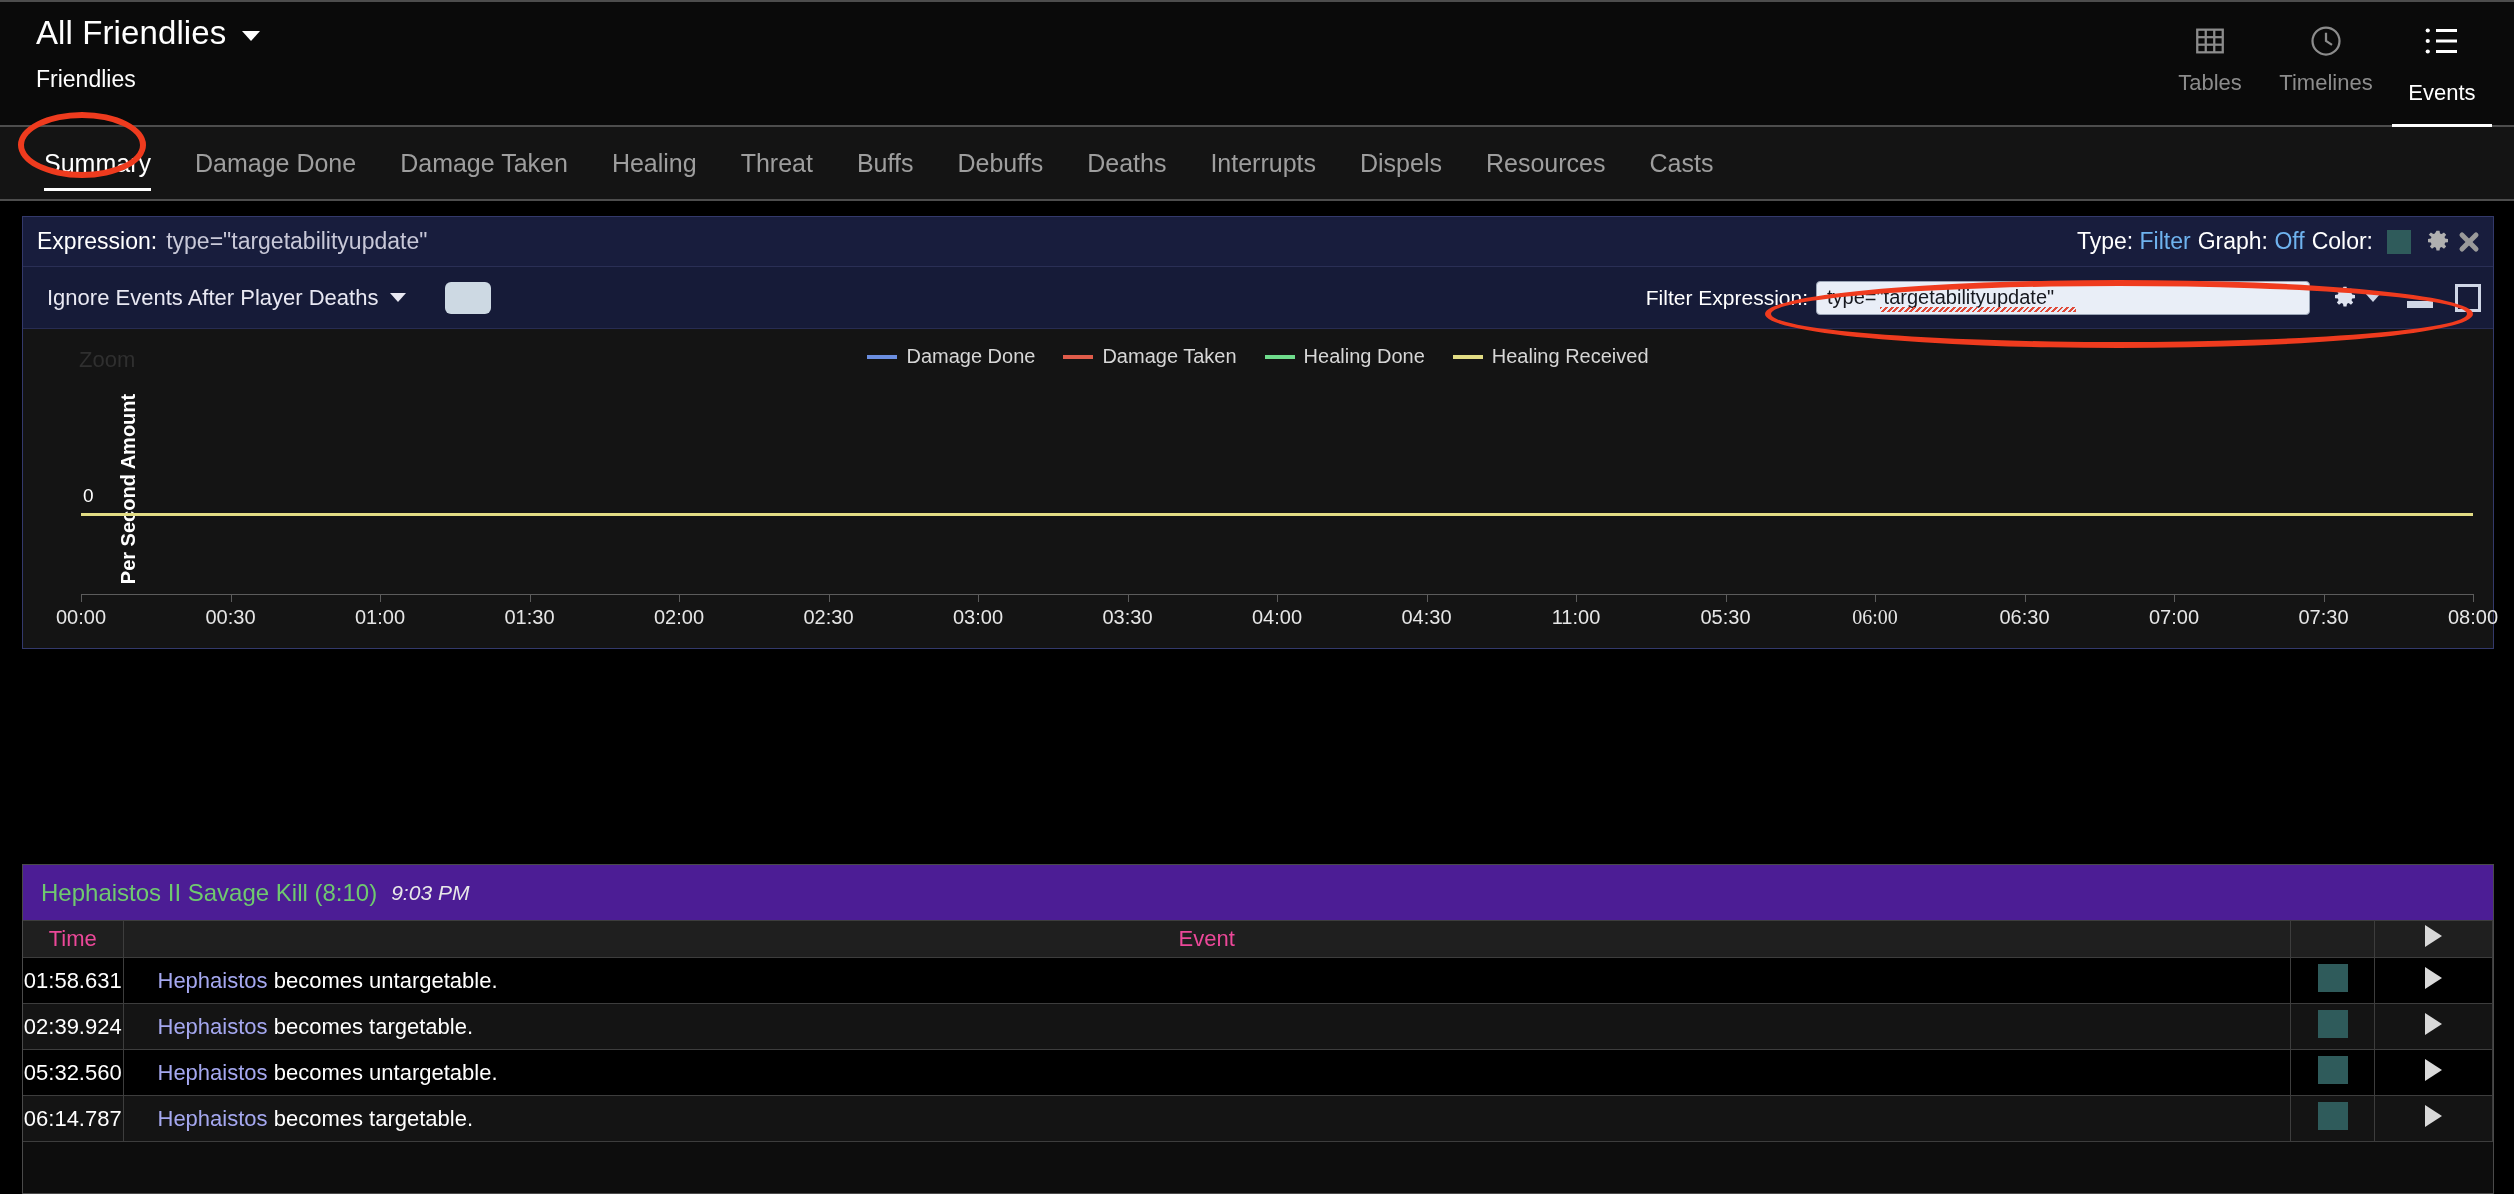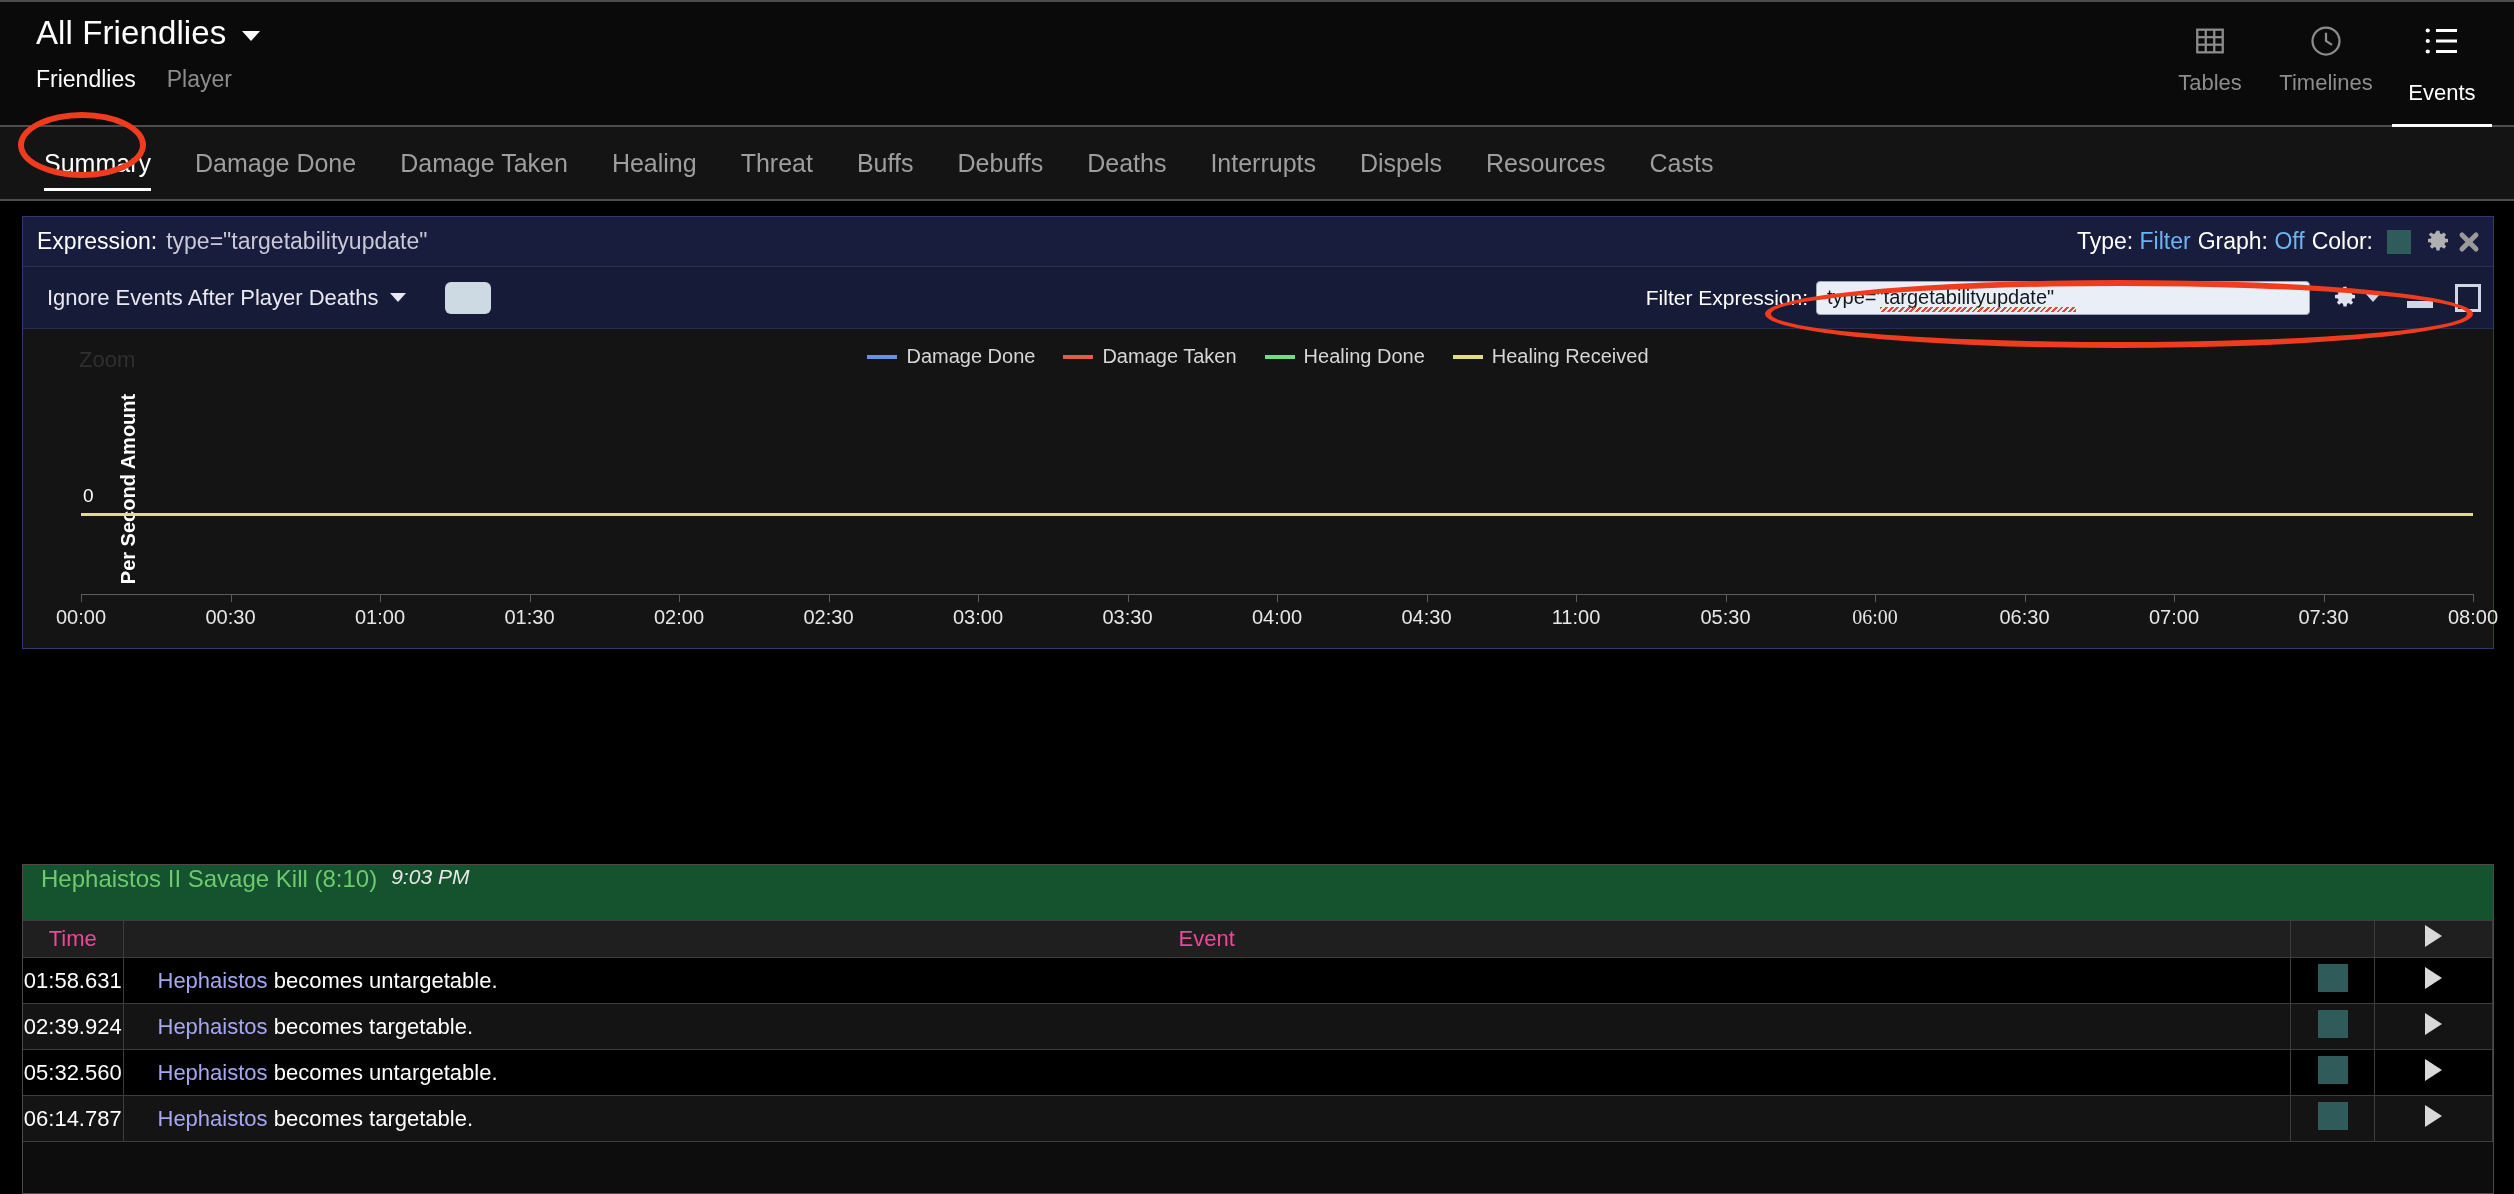--- a/index.html
+++ b/index.html
@@ -21,21 +21,21 @@
   .brand-title {
     font-size: 33px; color: #fff; font-weight: 400; letter-spacing: .1px;
     display: inline-block; vertical-align: middle;
   }
   .caret-dn {
     display: inline-block; vertical-align: middle;
     width: 0; height: 0; margin-left: 11px; margin-top: 6px;
     border-left: 9px solid transparent; border-right: 9px solid transparent;
     border-top: 10px solid #fff;
   }
-  .subtabs { position: absolute; left: 36px; top: 64px; display: flex; gap: 31px; }
+  .subtabs { position: absolute; left: 36px; top: 64px; display: flex; gap: 31px; flex-direction: column; }
   .subtab { font-size: 23px; color: #8c8c8c; }
   .subtab.active { color: #fff; }
 
   .modes { position: absolute; right: 14px; top: 0; height: 127px; display: flex; align-items: flex-start; }
   .mode {
     width: 116px; height: 125px; display: flex; flex-direction: column;
     align-items: center; justify-content: flex-start; padding-top: 18px;
     color: #8c8c8c; position: relative;
   }
   .mode.active { color: #fff; gap: 10px; }
@@ -139,21 +139,21 @@
   .axisline { position: absolute; left: 22px; right: 0; top: 0; height: 1px; background: #5c5c5c; }
   .xt { position: absolute; top: 0; }
   .xt .tk { width: 1px; height: 8px; background: #5c5c5c; margin: 0 auto; }
   .xt .tl { font-size: 20px; color: #e6e6e6; transform: translateX(-50%); position: absolute; left: 0; top: 12px; white-space: nowrap; }
 
   
   .evpanel {
     position: absolute; left: 22px; right: 20px; top: 864px; bottom: 0;
     background: #0d0d0d; border: 1px solid #4a4a4a;
   }
-  .evhead { height: 55px; display: flex; align-items: flex-start; padding-left: 18px; background: #14532d; }
+  .evhead { height: 55px; display: flex; align-items: center; padding-left: 18px; background: #4c1d95; }
   .evhead .fight { font-size: 24px; color: #6fc96f; }
   .evhead .time { font-size: 21px; color: #e8e8e8; font-style: italic; margin-left: 14px; }
   table { width: 100%; border-collapse: collapse; table-layout: fixed; }
   th {
     background: #1f1f1f; color: #ec4899; font-size: 22px; font-weight: 400;
     height: 37px; border: 1px solid #3d3d3d; border-left: none;
   }
   td {
     font-size: 22px; height: 46px; border: 1px solid #3d3d3d; border-left: none;
     color: #fff;

